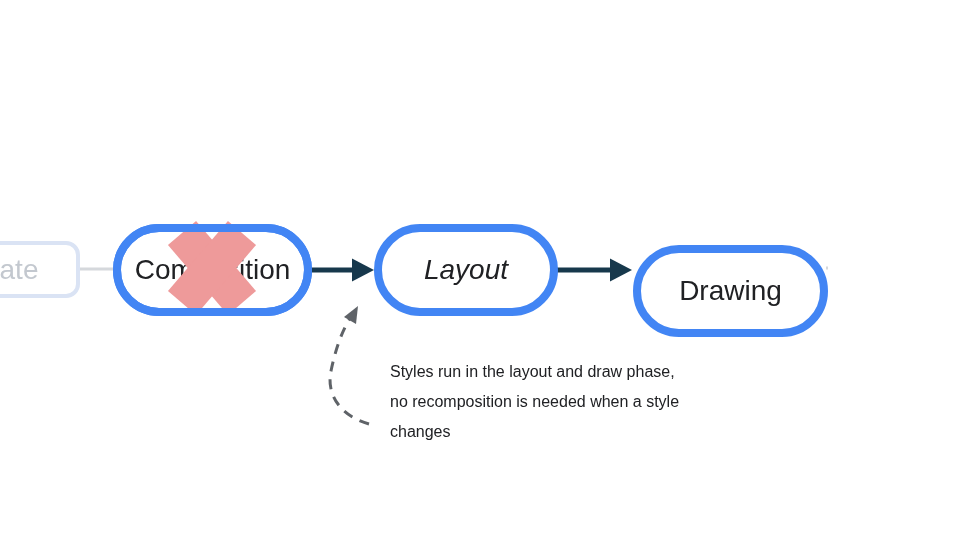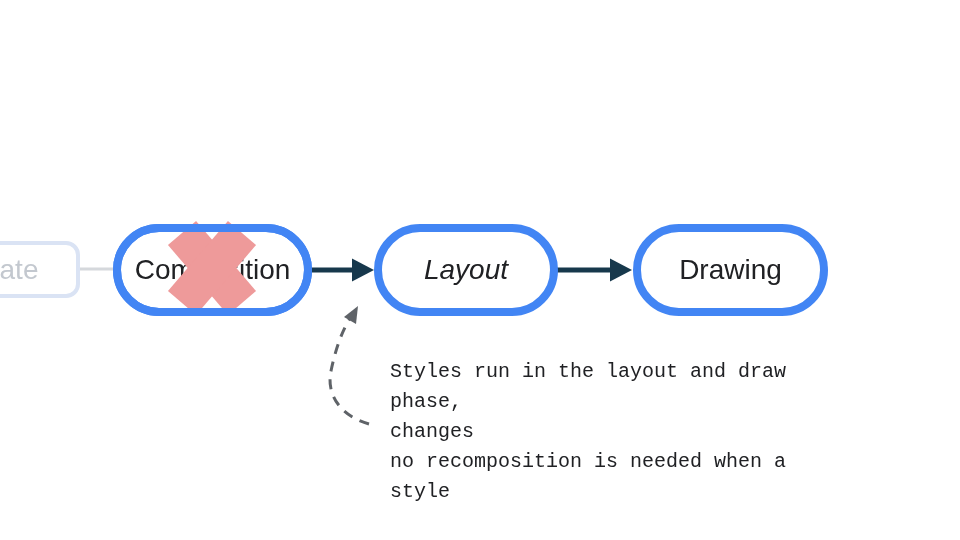--- a/index.html
+++ b/index.html
@@ -11,34 +11,34 @@
   svg{display:block;}
   .node{
     position:absolute;background:#fff;box-sizing:border-box;
     display:flex;align-items:center;justify-content:center;
     color:var(--label-text,#202124);font-size:28px;z-index:2;
     white-space:nowrap;
   }
   .node.main{top:224px;height:92px;border:8px solid var(--node-border-blue,#4285F4);border-radius:46px;}
   .node-composition{left:113px;width:199px;}
   .node-layout{left:374px;width:184px;font-style:italic;}
-  .node-drawing{left:633px;width:195px;}
+  .node-drawing{left:633px;width:195px;margin-top:21px;}
   .node.faded{border-radius:14px;color:var(--partial-label-gray,#C3C8CF);}
   .node-left-partial{left:-42px;top:241px;width:122px;height:57px;border:4px solid var(--left-partial-border,#DAE3F4);}
   .node-ui{left:865px;top:242px;width:135px;height:55px;border:4px solid var(--right-partial-border,#DBF1E3);}
   .underlay{z-index:1;}
   .cross-layer{z-index:3;left:150px;top:200px;}
   .border-overlay{
     position:absolute;left:113px;top:224px;width:199px;height:92px;
     box-sizing:border-box;border:8px solid var(--node-border-blue,#4285F4);
     border-radius:46px;background:transparent;z-index:4;pointer-events:none;
   }
   .annotation{
     position:absolute;left:390px;top:357px;z-index:2;
-    font-size:20px;line-height:30px;color:var(--label-text,#202124);font-family:Liberation Mono, monospace;
+    font-size:16px;line-height:30px;color:var(--label-text,#202124);
   }
 </style>
 </head>
 <body>
 
 <div class="stage">
 
   <svg class="layer underlay" width="960" height="540" viewBox="0 0 960 540">
 
     <line x1="78" y1="269" x2="116" y2="269" stroke-width="3" style="stroke:var(--connector-gray,#D5D8DC)"></line>
@@ -82,17 +82,17 @@
   <div class="node main node-drawing">
     <span>Drawing</span>
   </div>
 
   <div class="node faded node-ui">
     <span>UI</span>
   </div>
 
   <div class="annotation">
     <div>Styles run in the layout and draw phase,</div>
+    <div>no recomposition is needed when a style</div>
     <div>changes</div>
-    <div>no recomposition is needed when a style</div>
   </div>
 
 </div>
 
 </body></html>

